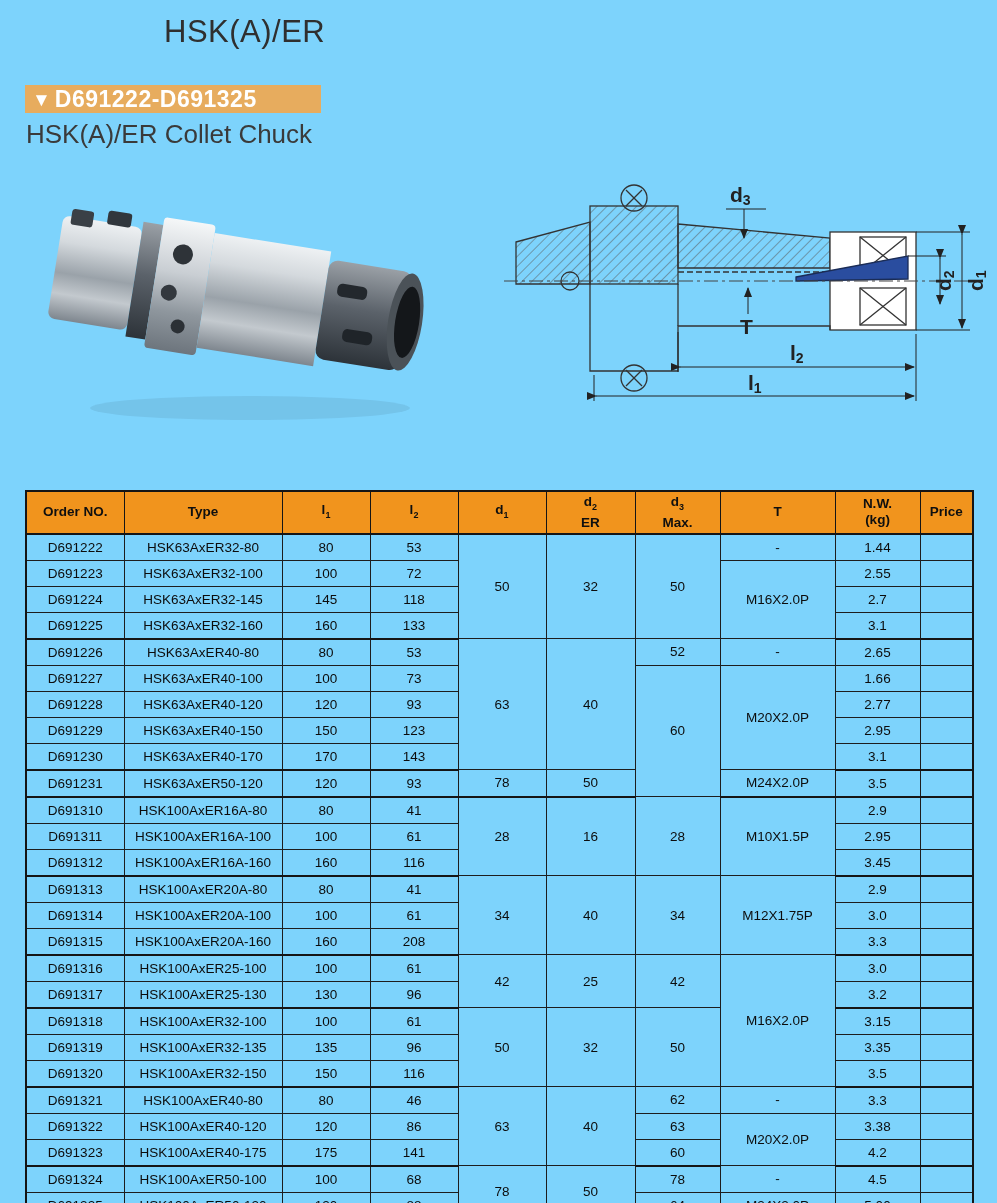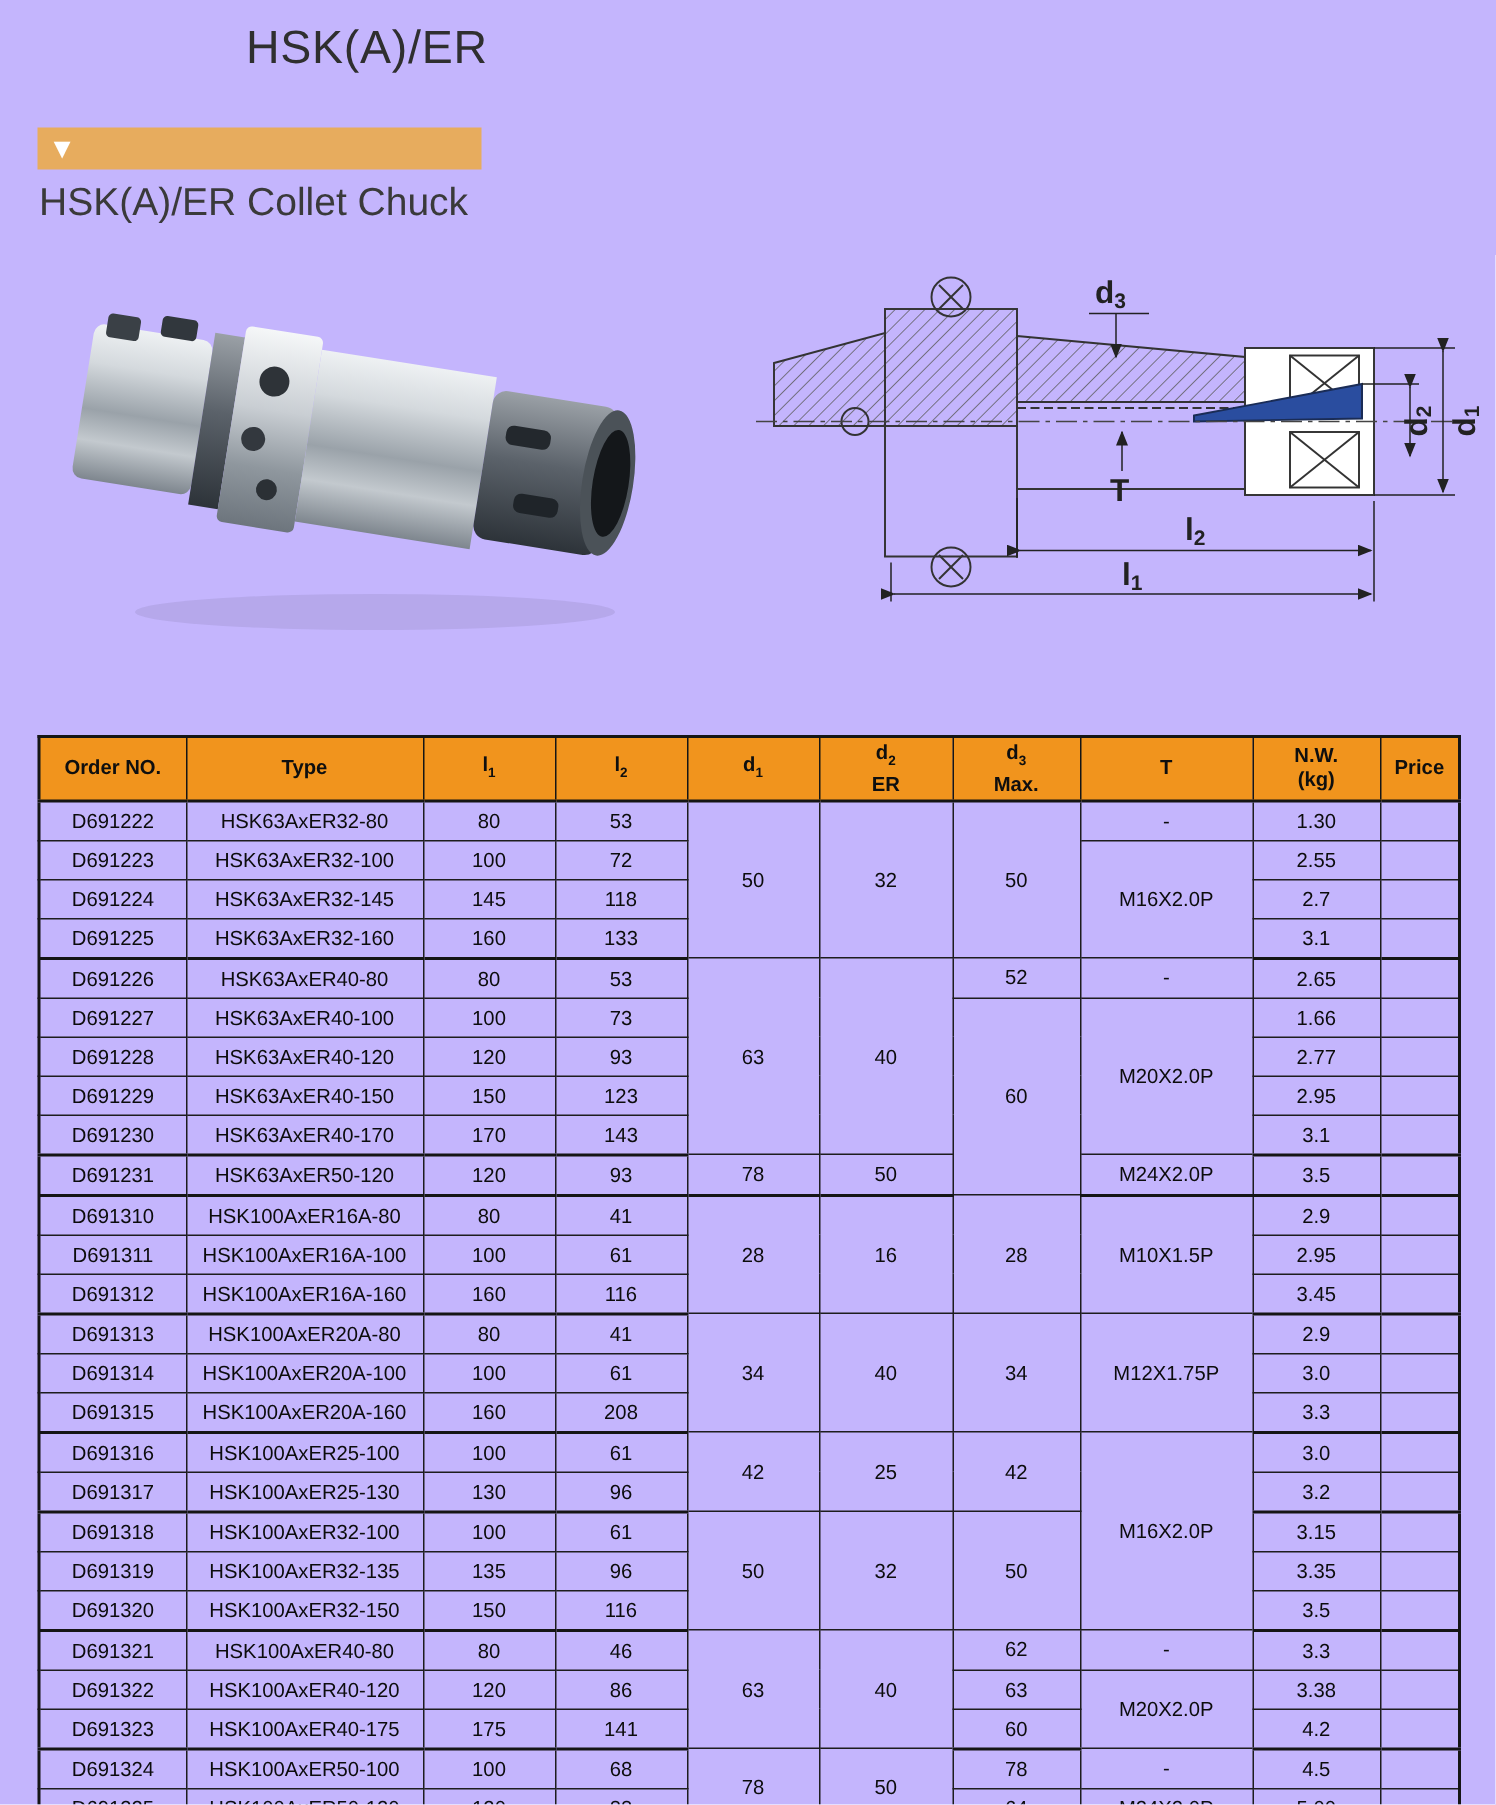--- a/index.html
+++ b/index.html
@@ -1,16 +1,16 @@
 <!DOCTYPE html>
 <html><head>
 <meta charset="utf-8">
 <style>
   html,body{margin:0;padding:0;background:#fff;}
-  .page{position:relative;width:997px;height:1203px;background:#c4b5fd;
+  .page{position:relative;width:997px;height:1203px;background:#7dd3fc;
         font-family:"Liberation Sans",sans-serif;color:#111;overflow:hidden;}
 
   .title{position:absolute;left:164px;top:14px;font-size:31px;font-weight:500;
          color:#2f2f2f;letter-spacing:.5px;}
 
   .banner{position:absolute;left:25px;top:85px;width:296px;height:28px;
           background:#E7AC5E;display:flex;align-items:center;padding-left:7px;box-sizing:border-box;}
   .banner .tri{color:#fff;font-size:19px;line-height:1;margin-right:4px;}
   .banner .rng{color:#fff;font-size:23px;font-weight:bold;letter-spacing:.5px;}
 
@@ -35,20 +35,21 @@
 </style>
 </head>
 <body>
 
 <div class="page">
 
   <div class="title">HSK(A)/ER</div>
 
   <div class="banner">
     <span class="tri">▼</span>
+    <span class="rng">D691222-D691325</span>
   </div>
 
   <div class="subtitle">HSK(A)/ER Collet Chuck</div>
 
   <svg class="photo" width="412" height="262" viewBox="0 0 412 262">
     <defs>
       <linearGradient id="silv" x1="0" y1="0" x2="0" y2="1">
         <stop offset="0" stop-color="#eef1f3"></stop>
           <stop offset=".25" stop-color="#d4d9dd"></stop>
         <stop offset=".55" stop-color="#9aa2a9"></stop>
@@ -179,21 +180,21 @@
     <tbody>
         <tr>
           <td>D691222</td>
           <td>HSK63AxER32-80</td>
           <td>80</td>
           <td>53</td>
           <td rowspan="4">50</td>
           <td rowspan="4">32</td>
           <td rowspan="4">50</td>
           <td>-</td>
-          <td>1.30</td>
+          <td>1.44</td>
           <td></td>
         </tr>
         <tr>
           <td>D691223</td>
           <td>HSK63AxER32-100</td>
           <td>100</td>
           <td>72</td>
           <td rowspan="3">M16X2.0P</td>
           <td>2.55</td>
           <td></td>

